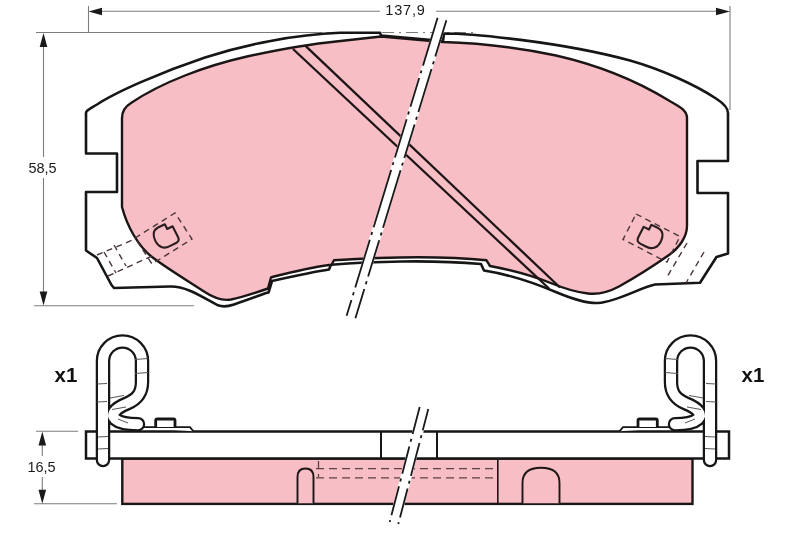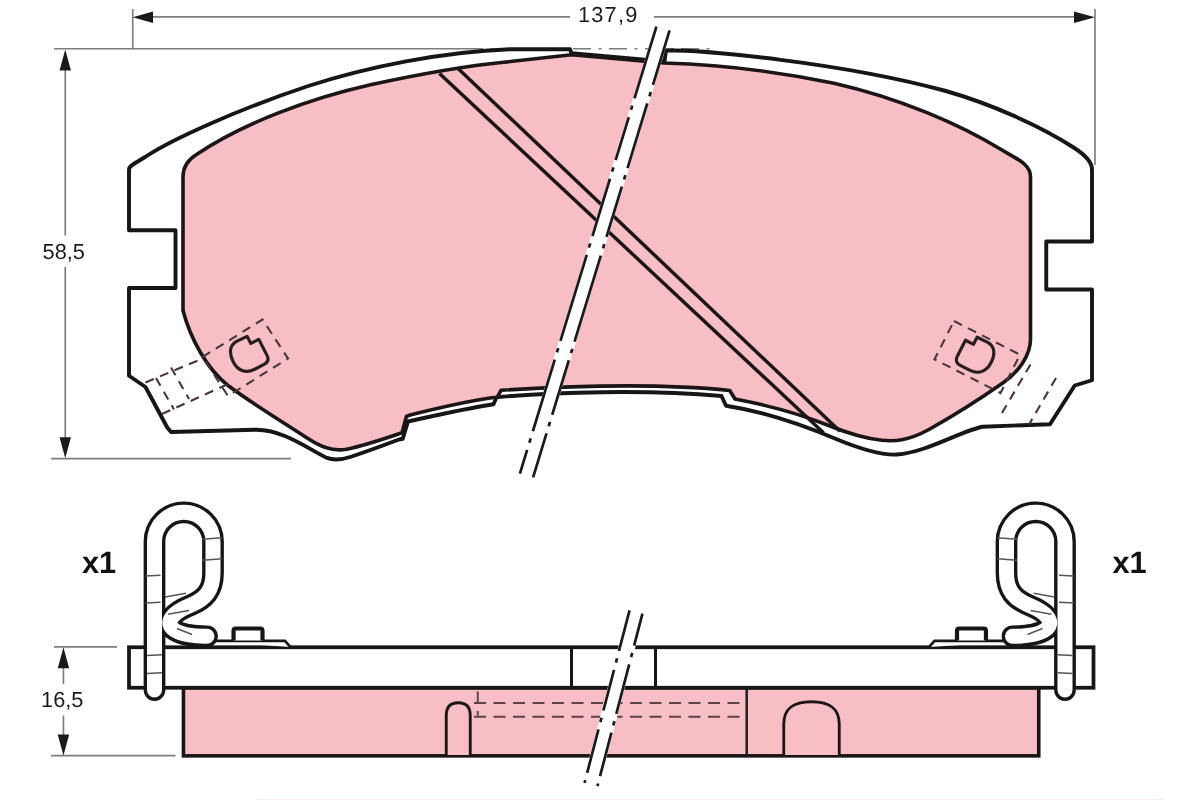--- a/index.html
+++ b/index.html
@@ -1,16 +1,16 @@
 <!DOCTYPE html>
 <html><head>
 <meta charset="utf-8">
 <style>
   html,body{margin:0;padding:0;background:#ffffff;}
-  .wrap{width:776px;height:533px;position:relative;overflow:hidden;background:#fca5a5;}
+  .wrap{width:776px;height:533px;position:relative;overflow:hidden;background:#fef9c3;}
   text{font-family:"Liberation Sans", sans-serif;}
 </style>
 </head>
 <body>
 <div class="wrap">
 <svg width="800" height="533" viewBox="0 0 800 533" xmlns="http://www.w3.org/2000/svg">
 <defs>
 </defs>
 <rect x="0" y="0" width="800" height="533" fill="#ffffff"></rect>
 

